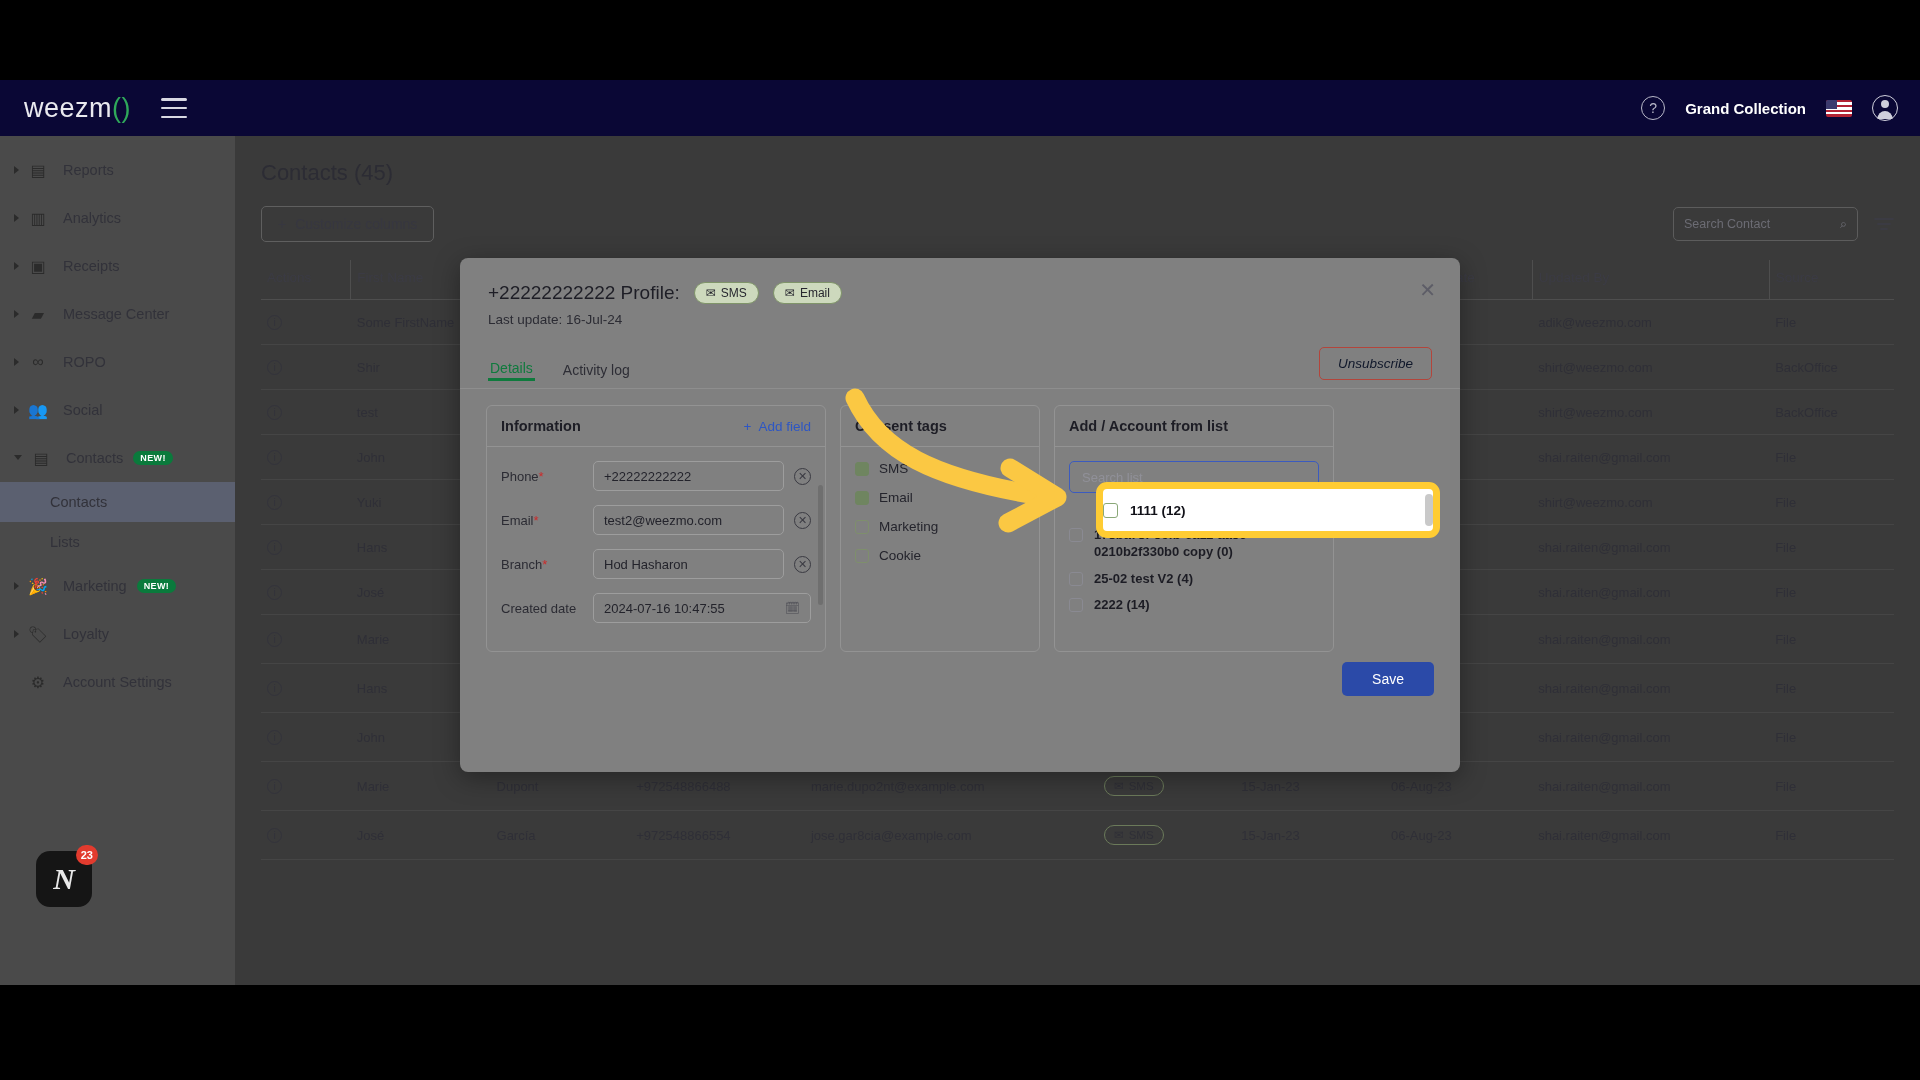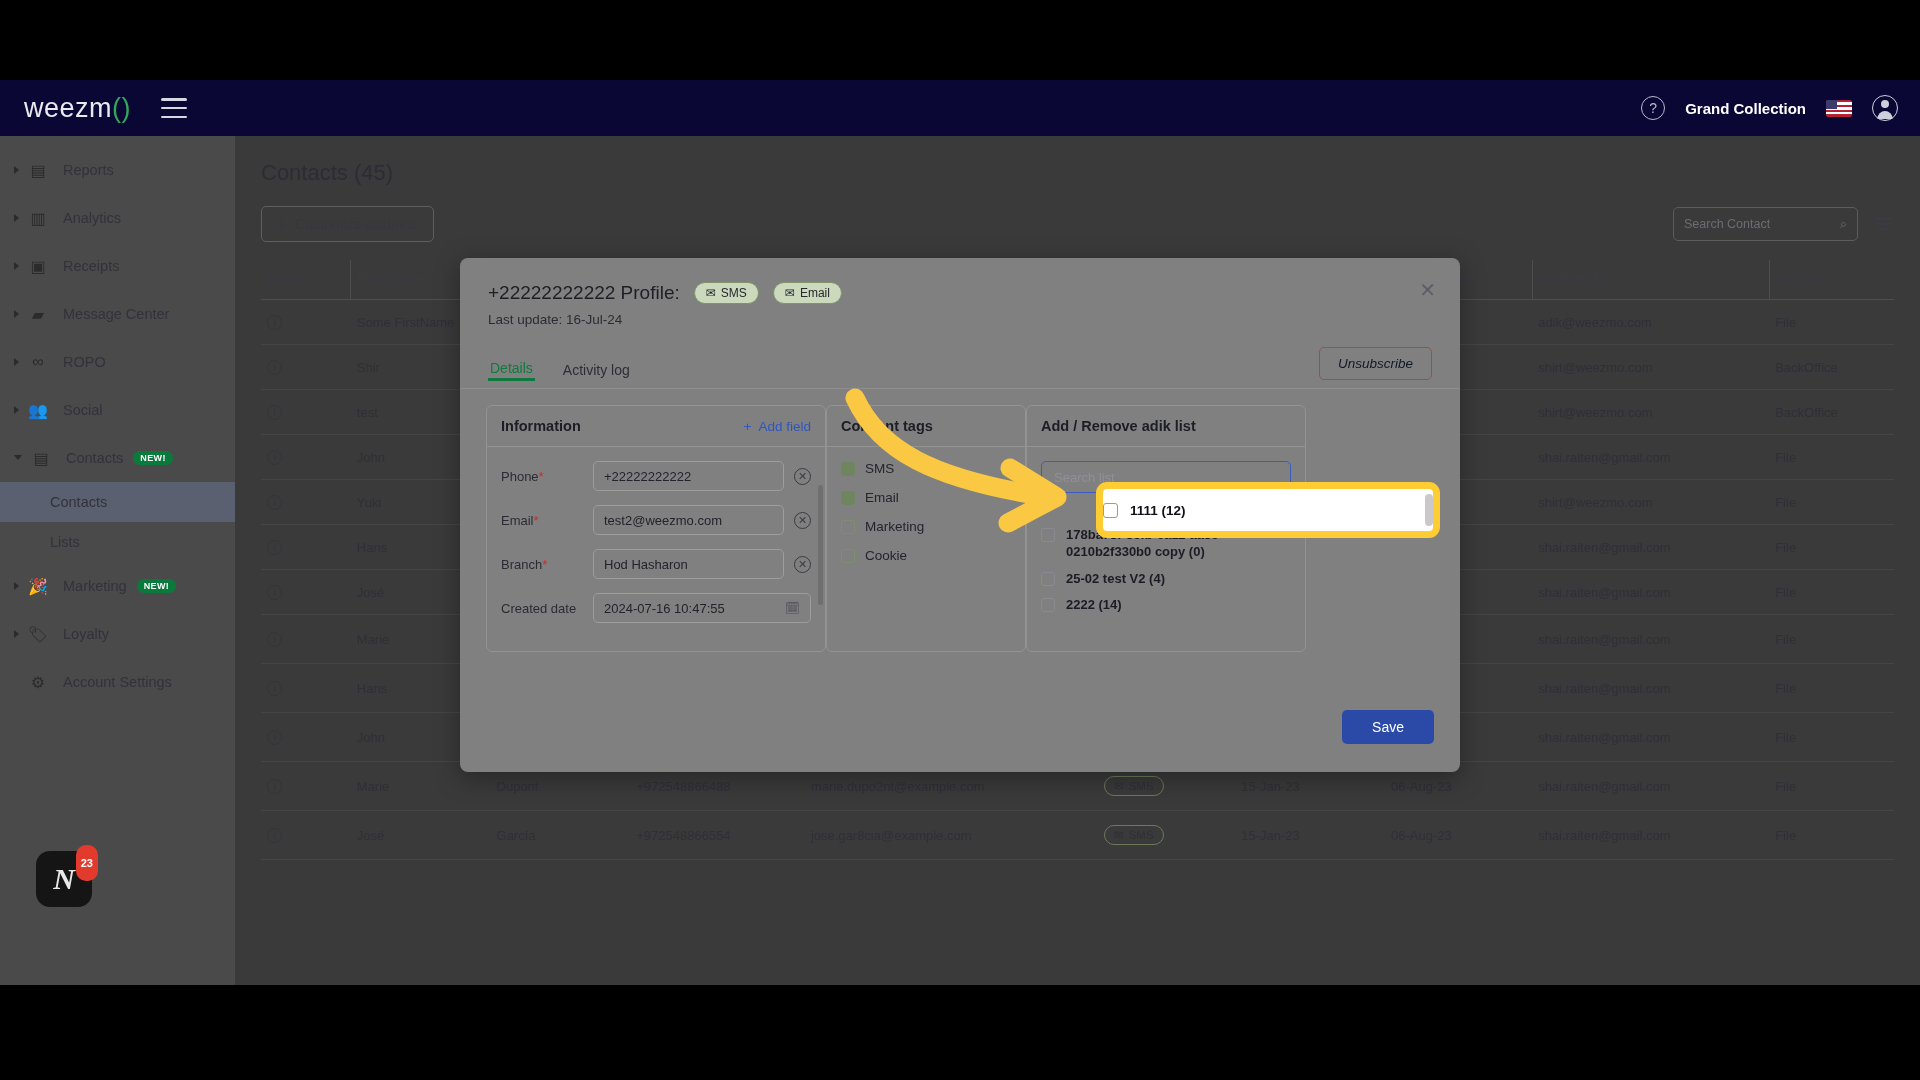--- a/index.html
+++ b/index.html
@@ -215,21 +215,21 @@
     margin-right: 26px; cursor: pointer;
   }
   .tab.active { color: #0f7a3d; border-bottom: 3px solid #0f7a3d; }
   .btn-unsub {
     margin-left: auto; margin-bottom: 8px;
     border: 1px solid #b3453b; color: #0f172a;
     background: transparent; border-radius: 5px;
     padding: 8px 18px; font-size: 13.5px; cursor: pointer; font-style: italic;
   }
 
-  .panels { display: flex; padding: 16px 26px 0 26px; }
+  .panels { display: flex; gap: 14px; padding: 16px 26px 0 26px; }
   .panel {
     border: 1px solid #939393; border-radius: 6px;
     background: transparent;
   }
   .panel-head {
     display: flex; align-items: center;
     padding: 12px 14px; border-bottom: 1px solid #939393;
   }
   .panel-title { font-size: 14.5px; font-weight: bold; color: #1d1d25; }
   .add-field {
@@ -277,21 +277,21 @@
   .list-row { display: flex; align-items: flex-start; margin-bottom: 9px; }
   .list-cb {
     width: 14px; height: 14px; border-radius: 3px;
     border: 1px solid #8a8a92; margin-right: 11px; margin-top: 2px; flex: 0 0 14px;
   }
   .list-label { font-size: 13px; font-weight: bold; color: #1c1c24; line-height: 1.35; }
 
   .modal-footer { display: flex; justify-content: flex-end; padding: 10px 26px 0 26px; }
   .btn-save {
     background: #2b4aa8; color: #fff; border: none; border-radius: 5px;
-    padding: 9px 30px; font-size: 14px; cursor: pointer; margin-top: 48px;
+    padding: 9px 30px; font-size: 14px; cursor: pointer;
   }
 
   
   .hl-box {
     position: absolute; left: 1096px; top: 402px;
     width: 344px; height: 56px;
     background: #ffffff;
     border: 7px solid #ffcc33;
     border-radius: 11px;
     z-index: 80;
@@ -315,21 +315,21 @@
     width: 56px; height: 56px; border-radius: 14px;
     background: #151515; z-index: 90;
     display: flex; align-items: center; justify-content: center;
     color: #e9e9e9; font-size: 30px; font-style: italic; font-weight: bold;
     font-family: "Liberation Serif", serif;
   }
   .dock-badge {
     position: absolute; right: -6px; top: -6px;
     background: #e23b2e; color: #fff;
     font-size: 11px; font-weight: bold;
-    min-width: 20px; height: 36px; border-radius: 10px;
+    min-width: 20px; height: 20px; border-radius: 10px;
     display: flex; align-items: center; justify-content: center;
     padding: 0 5px; font-style: normal; font-family: "Liberation Sans", sans-serif;
   }
 </style>
 </head>
 <body>
 
 <div id="app">
   <div class="stage">
 
@@ -713,21 +713,21 @@
                 <div class="cons-row">
                   <div class="cbox"></div>
                   <div class="cons-label">Cookie</div>
                 </div>
               </div>
           </div>
         </div>
 
         <div class="panel panel-list">
           <div class="panel-head">
-            <div class="panel-title">Add / Remove adik list</div>
+            <div class="panel-title">Add / Account from list</div>
           </div>
           <div class="panel-body">
             <div class="search-list">
               <span>Search list</span>
             </div>
             <div id="list-rows">
                 <div class="list-row" style="visibility: hidden;">
                   <div class="list-cb"></div>
                   <div class="list-label">1111 (12)</div>
                 </div>

